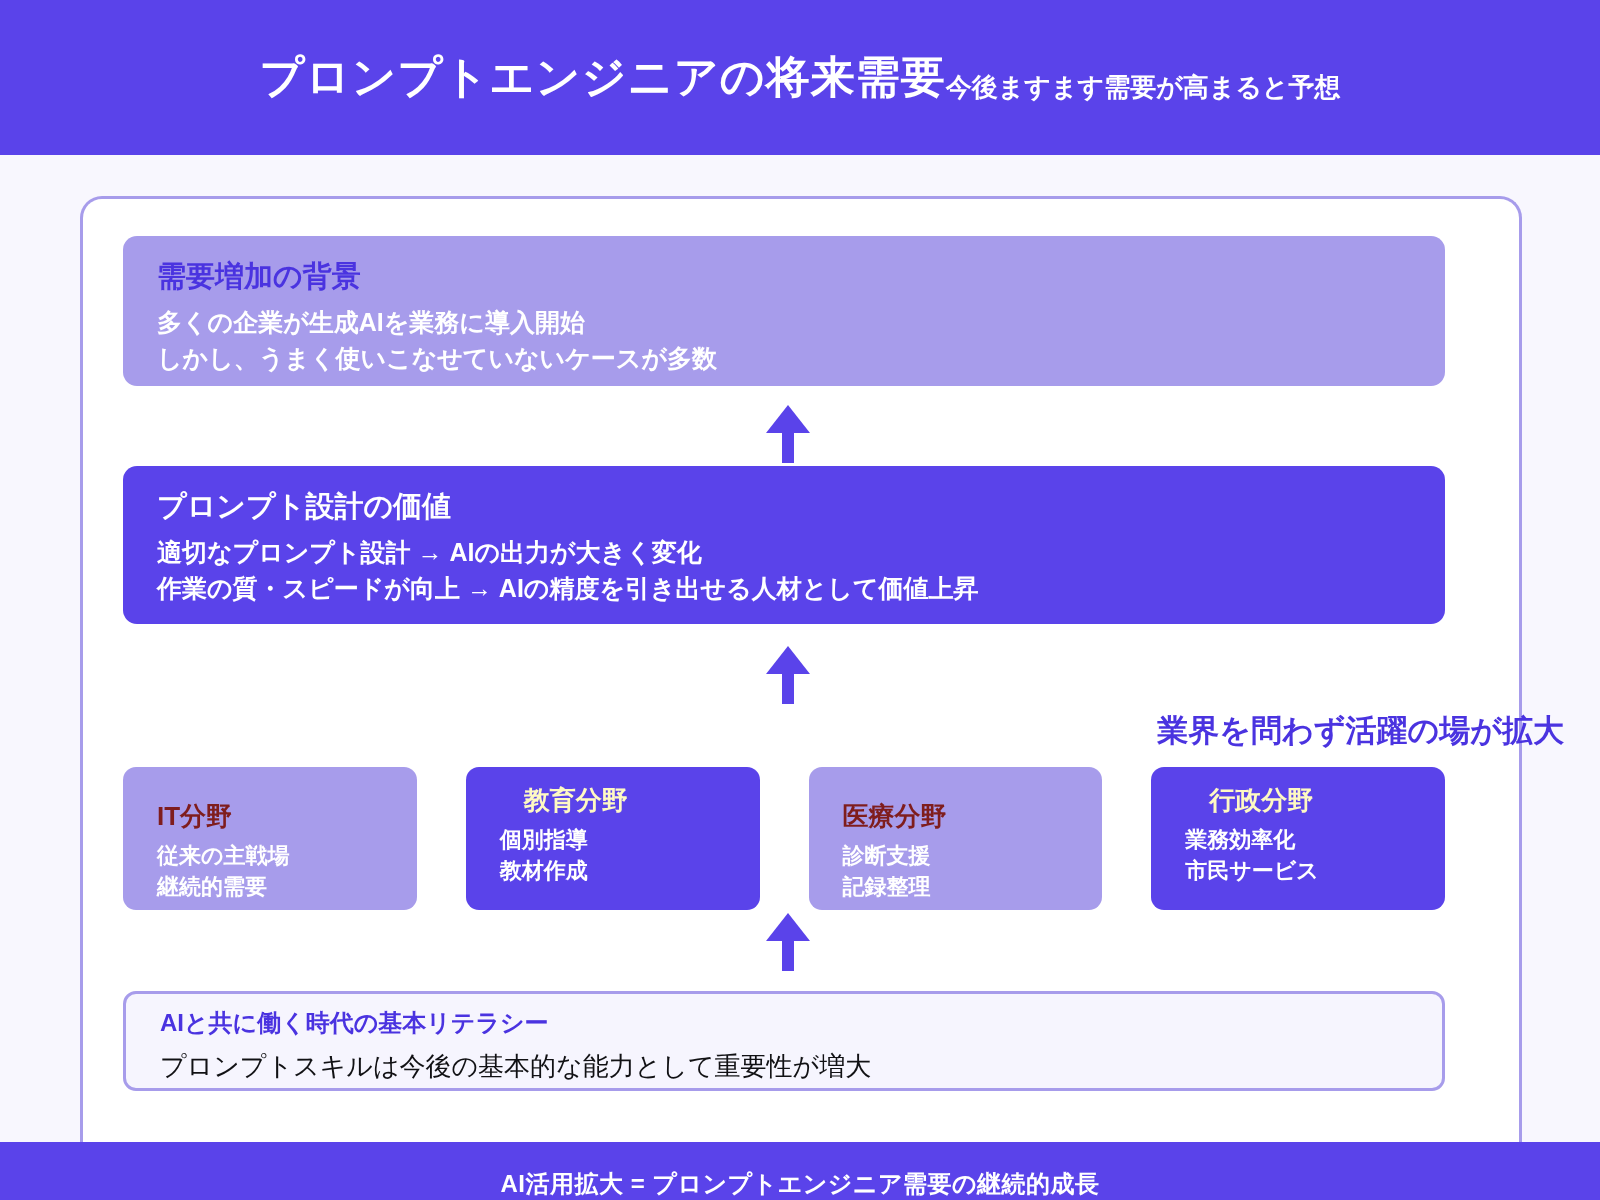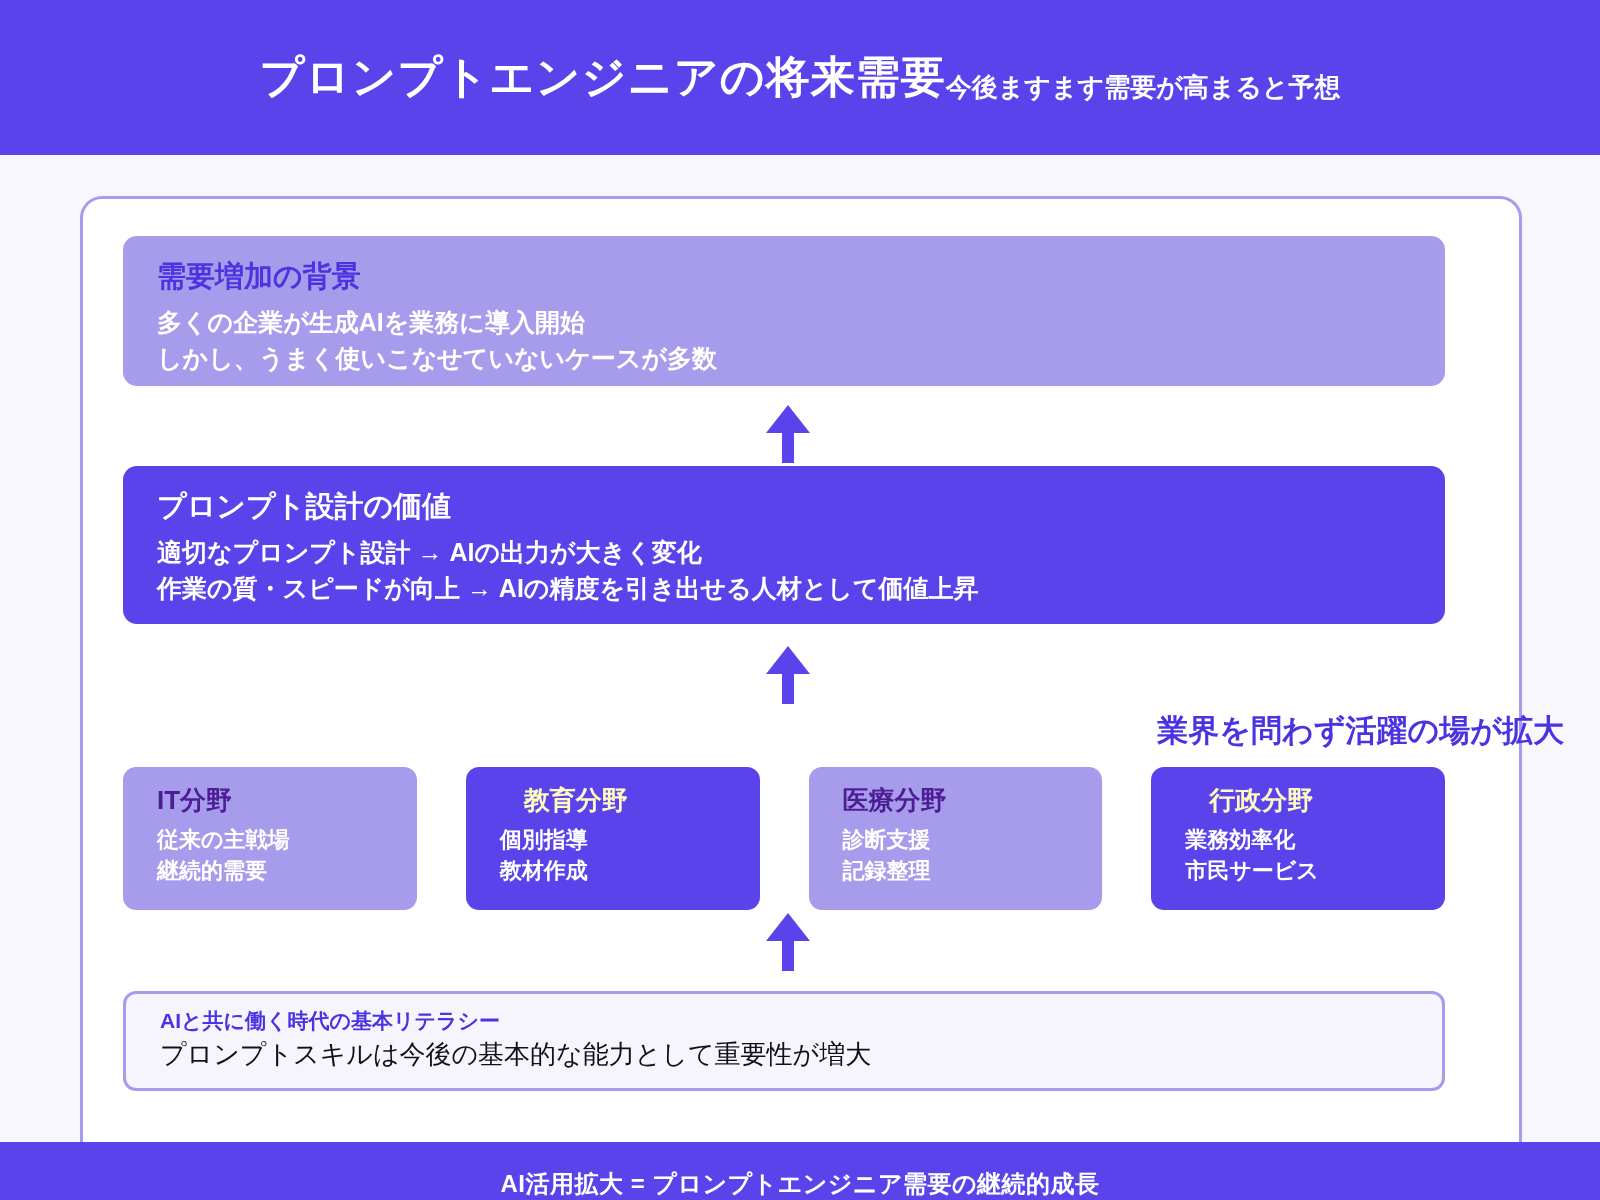--- a/index.html
+++ b/index.html
@@ -136,45 +136,45 @@
     padding:18px 0 0 34px;
   }
   .card.light { background:#a79ceb; }
   .card.dark  { background:#5a43ea; }
   .card-title {
     font-size:26px;
     font-weight:bold;
     line-height:1.2;
     margin-bottom:8px;
   }
-  .card.light .card-title { color:#4c1d95; }
+  .card.light .card-title { color:#7f1d1d;margin-top:16px; }
   .card.dark  .card-title { color:#fef9c3;margin-left:24px; }
   .card-item {
     font-size:22px;
     font-weight:bold;
     color:#ffffff;
     line-height:1.42;
   }
 
   
   #box-literacy {
     position:absolute;
     left:40px; top:792px;
     width:1322px; height:100px;
     background:#f6f5fe;
     border:3px solid #a79ceb;
     border-radius:13px;
     padding:14px 34px 0 34px;
   }
   .literacy-title {
-    font-size:21px;
+    font-size:24px;
     font-weight:bold;
     color:#4a33e0;
     line-height:1.25;
-    margin-bottom:4px;
+    margin-bottom:12px;
   }
   .literacy-text {
     font-size:26px;
     font-weight:normal;
     color:#111114;
     line-height:1.3;
   }
 
   
   .footer {

